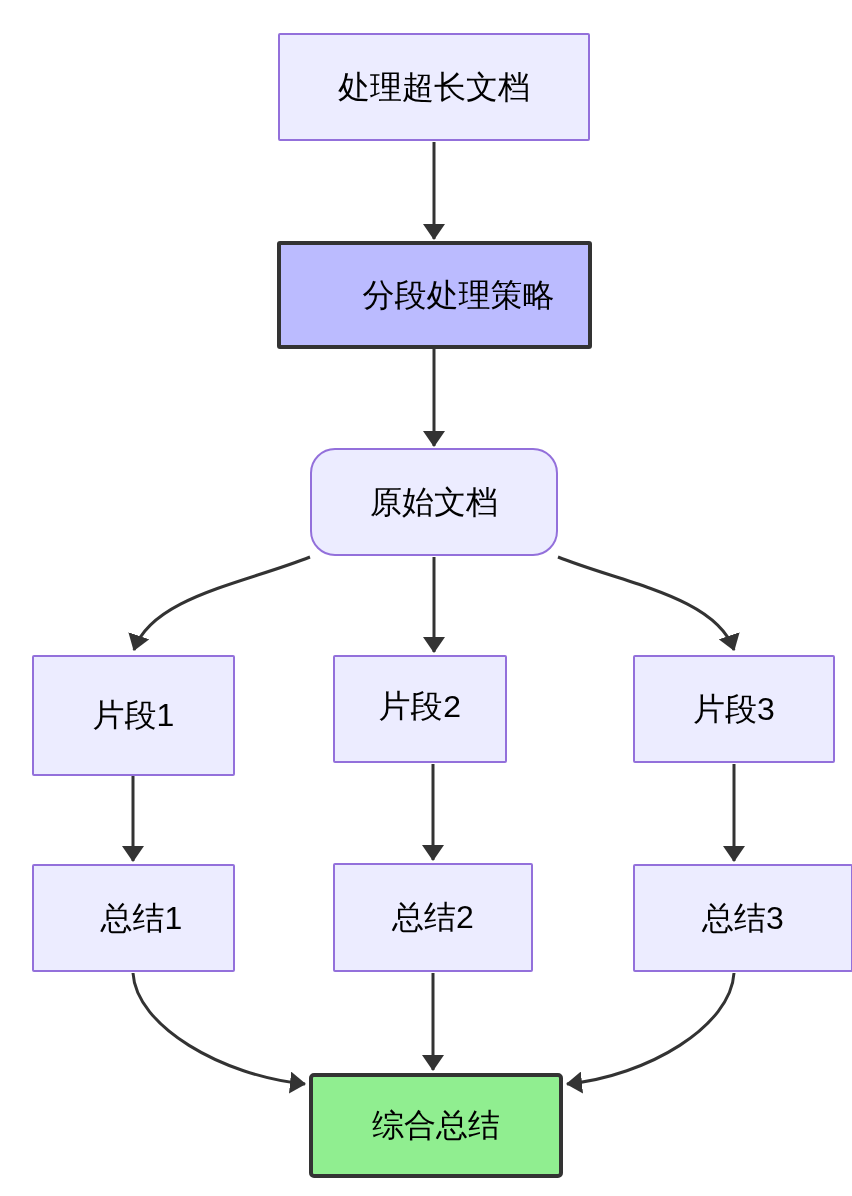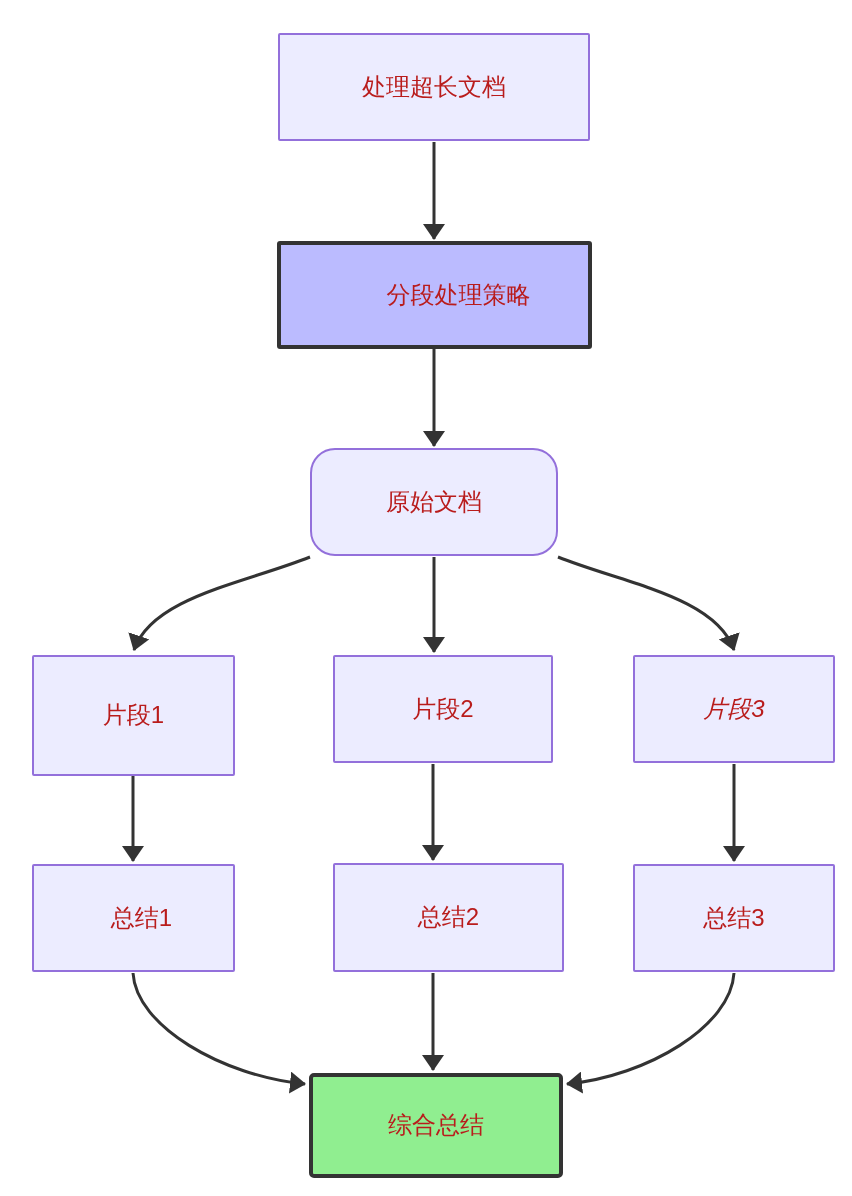--- a/index.html
+++ b/index.html
@@ -28,22 +28,22 @@
     stroke: #333333;
     stroke-width: 3px;
   }
   .node {
     position: absolute;
     z-index: 2;
     box-sizing: border-box;
     display: flex;
     align-items: center;
     justify-content: center;
-    font-size: 24px;
-    color: #b91c1c;
+    font-size: 32px;
+    color: #000000;
     text-align: center;
     line-height: 1.2;
   }
   .node-light {
     background: #ECECFF;
     border: 2px solid #9370DB;
     border-radius: 2px;
   }
   .node-highlight {
     background: #BBBBFF;
@@ -93,34 +93,34 @@
     <span>分段处理策略</span>
   </div>
 
   <div class="node node-light" style="left:310px; top:448px; width:248px; height:108px;border-radius:25px;">
     <span>原始文档</span>
   </div>
 
   <div class="node node-light" style="left:32px; top:655px; width:203px; height:121px;">
     <span>片段1</span>
   </div>
-  <div class="node node-light" style="left:333px; top:655px; width:220px; height:108px;">
+  <div class="node node-light" style="left:333px; top:655px; width:174px; height:108px;font-family:Liberation Mono, monospace;">
     <span>片段2</span>
   </div>
-  <div class="node node-light" style="left:633px; top:655px; width:202px; height:108px;font-style:italic;">
+  <div class="node node-light" style="left:633px; top:655px; width:202px; height:108px;">
     <span>片段3</span>
   </div>
 
   <div class="node node-light" style="left:32px; top:864px; width:203px; height:108px;padding-left:16px;">
     <span>总结1</span>
   </div>
-  <div class="node node-light" style="left:333px; top:863px; width:231px; height:109px;">
+  <div class="node node-light" style="left:333px; top:863px; width:200px; height:109px;">
     <span>总结2</span>
   </div>
-  <div class="node node-light" style="left:633px; top:864px; width:202px; height:108px;">
+  <div class="node node-light" style="left:633px; top:864px; width:220px; height:108px;">
     <span>总结3</span>
   </div>
 
   <div class="node node-success" style="left:309px; top:1073px; width:254px; height:105px;">
     <span>综合总结</span>
   </div>
 
 </div>
 
 </body></html>

